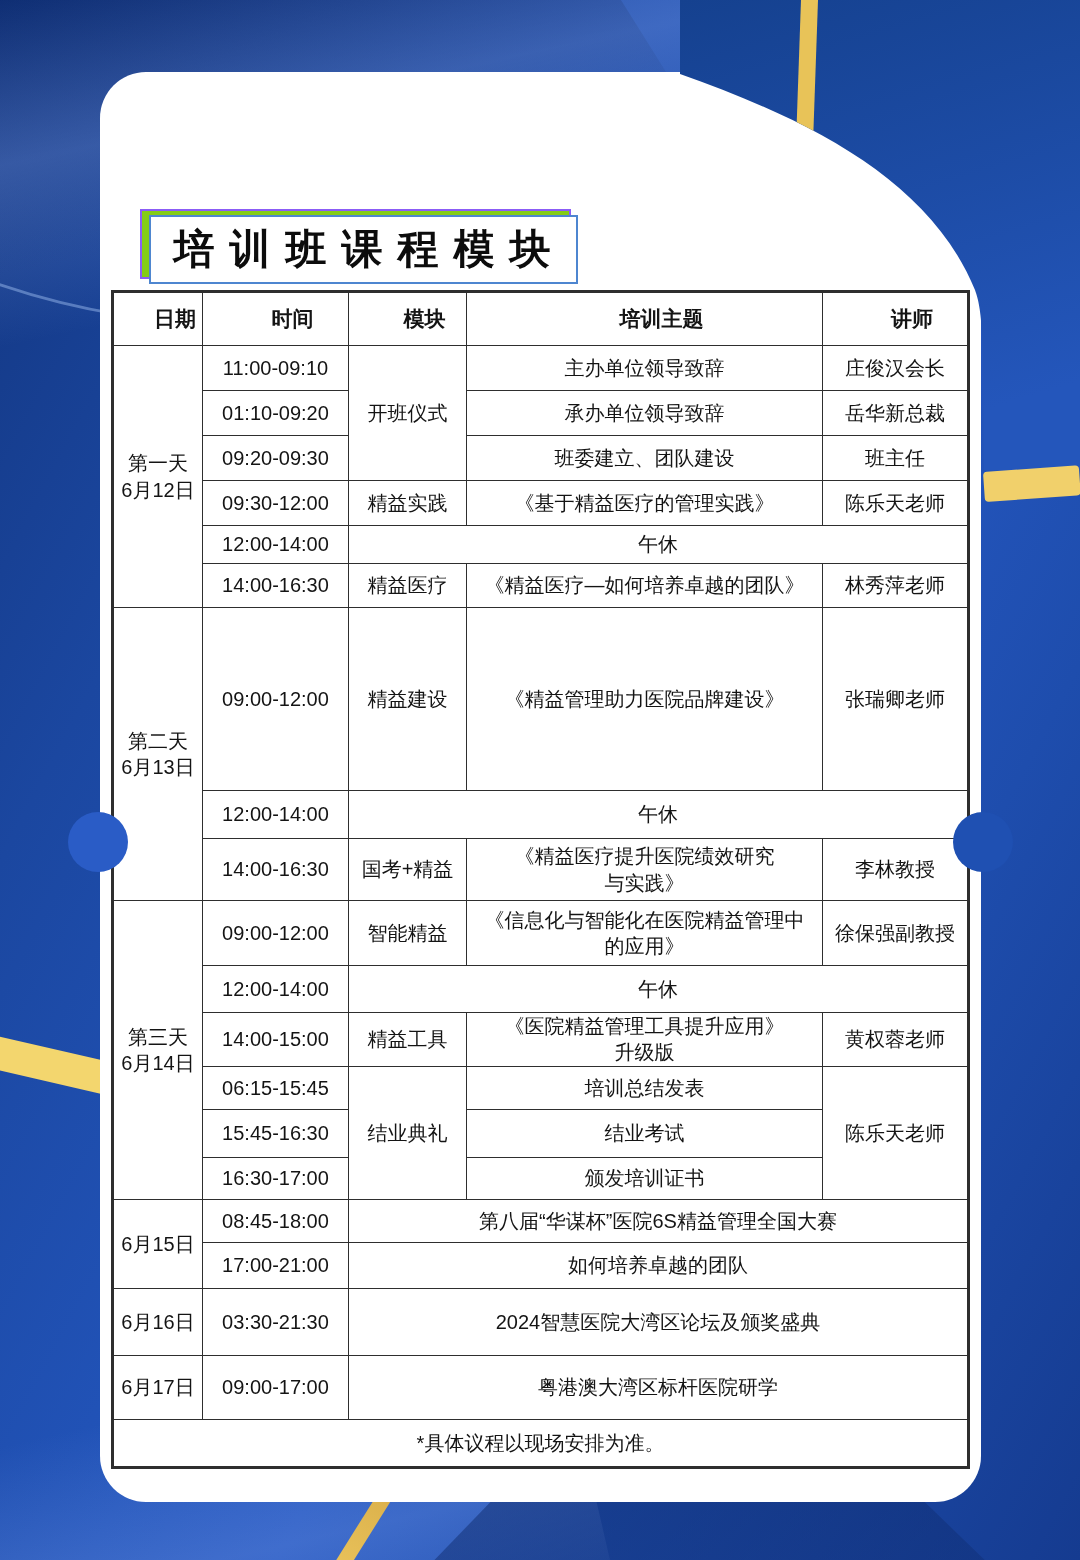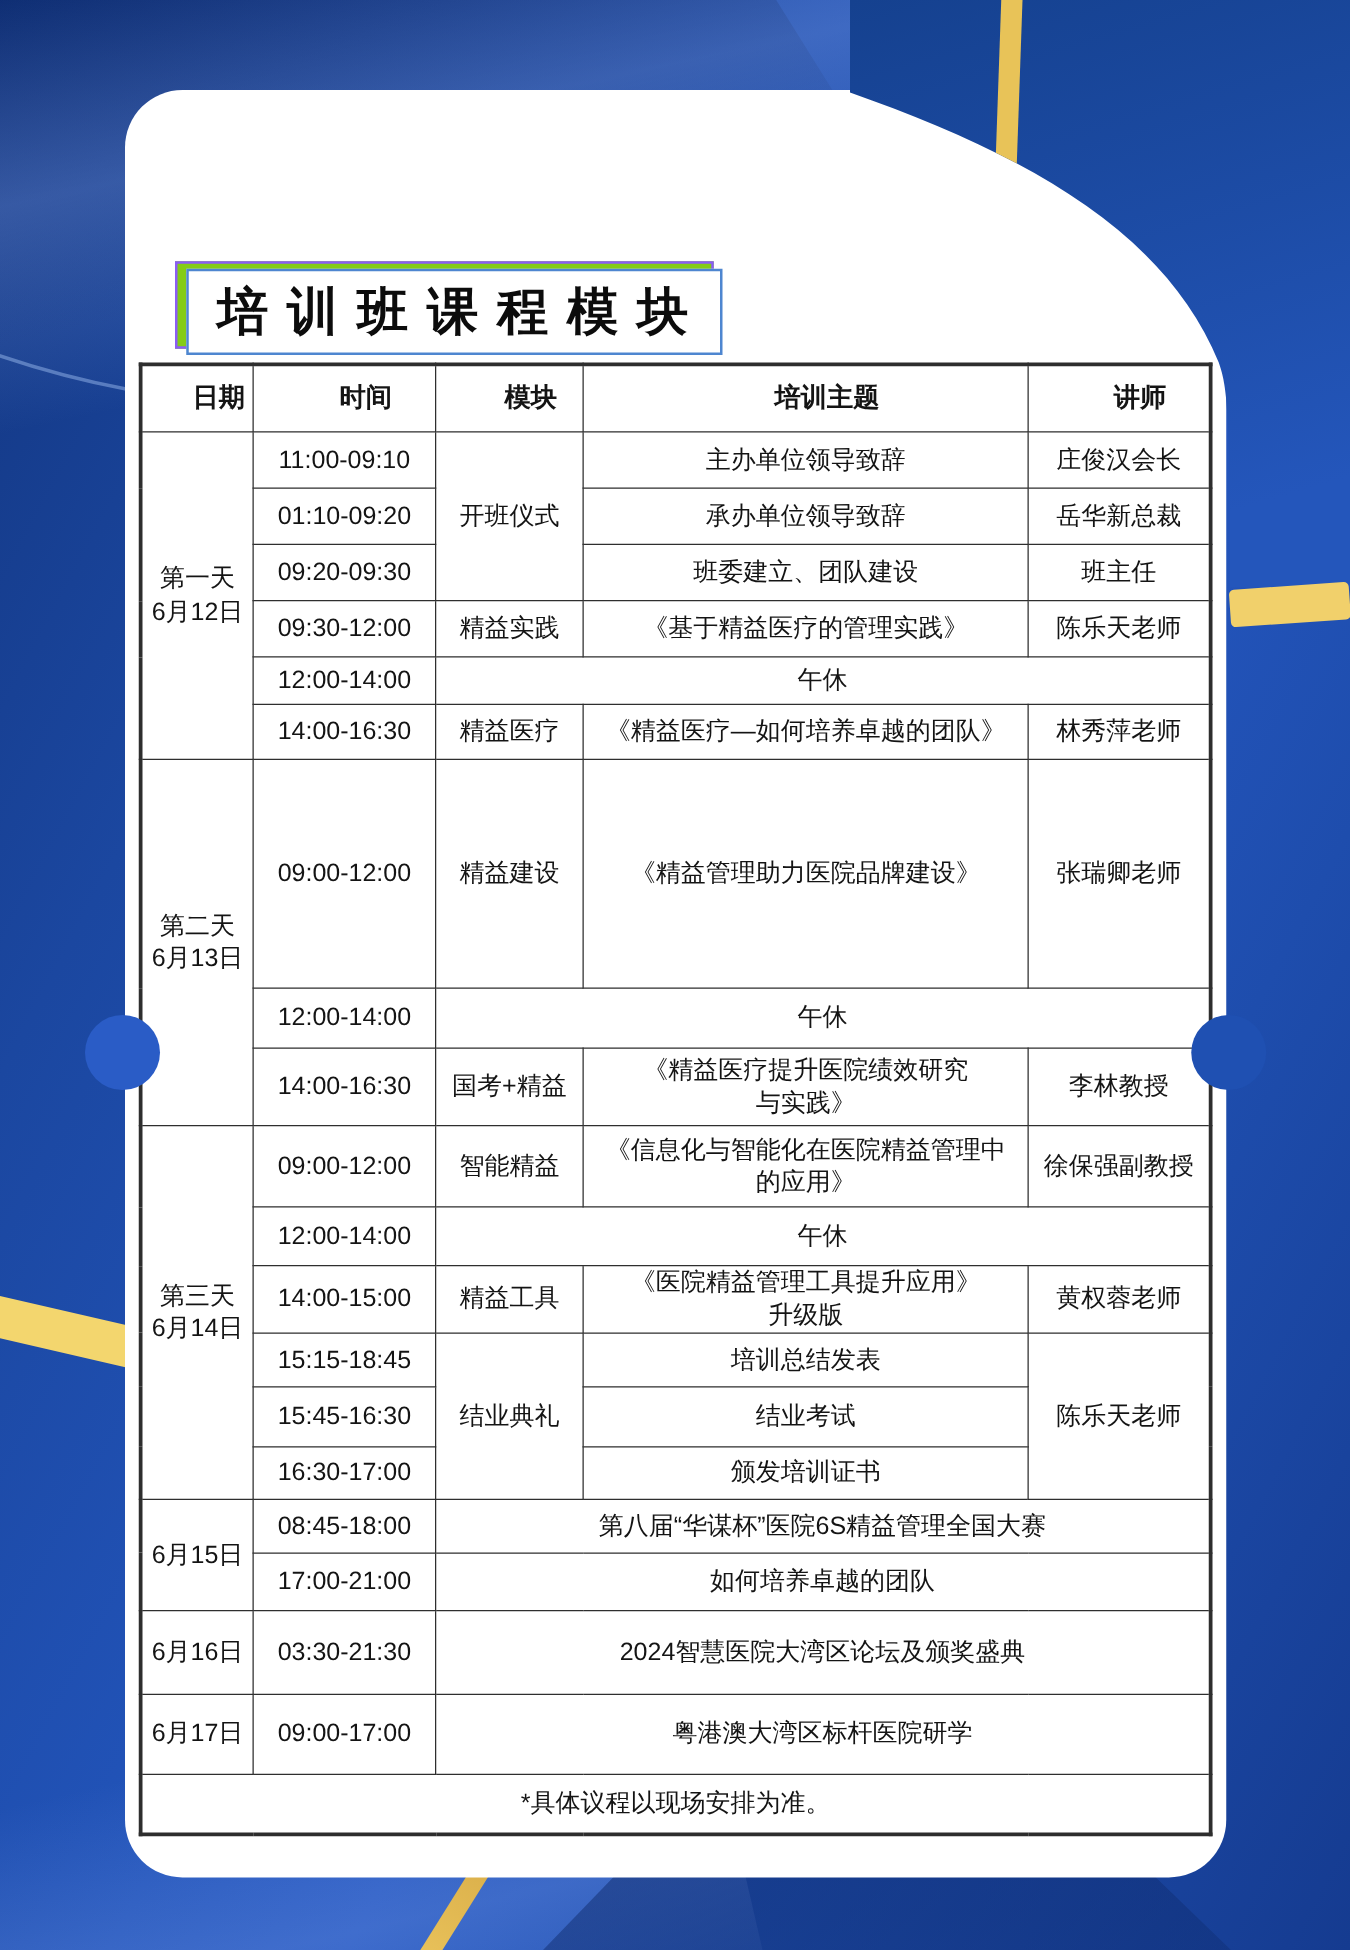--- a/index.html
+++ b/index.html
@@ -171,21 +171,21 @@
         <td colspan="3">午休</td>
       </tr>
       <tr style="height:46px">
         <td>14:00-15:00</td>
         <td>精益工具</td>
         <td class="multiline">《医院精益管理工具提升应用》
 升级版</td>
         <td>黄权蓉老师</td>
       </tr>
       <tr style="height:43px">
-        <td>15:15-18:45</td>
+        <td>06:15-15:45</td>
         <td rowspan="3">结业典礼</td>
         <td>培训总结发表</td>
         <td rowspan="3">陈乐天老师</td>
       </tr>
       <tr style="height:48px">
         <td>15:45-16:30</td>
         <td>结业考试</td>
       </tr>
       <tr style="height:42px">
         <td>16:30-17:00</td>

